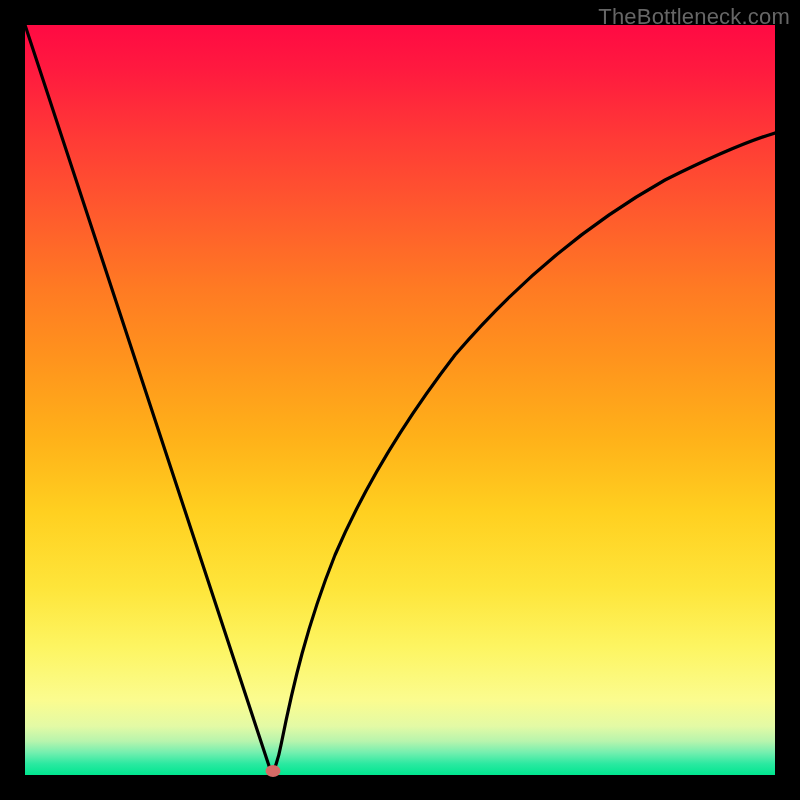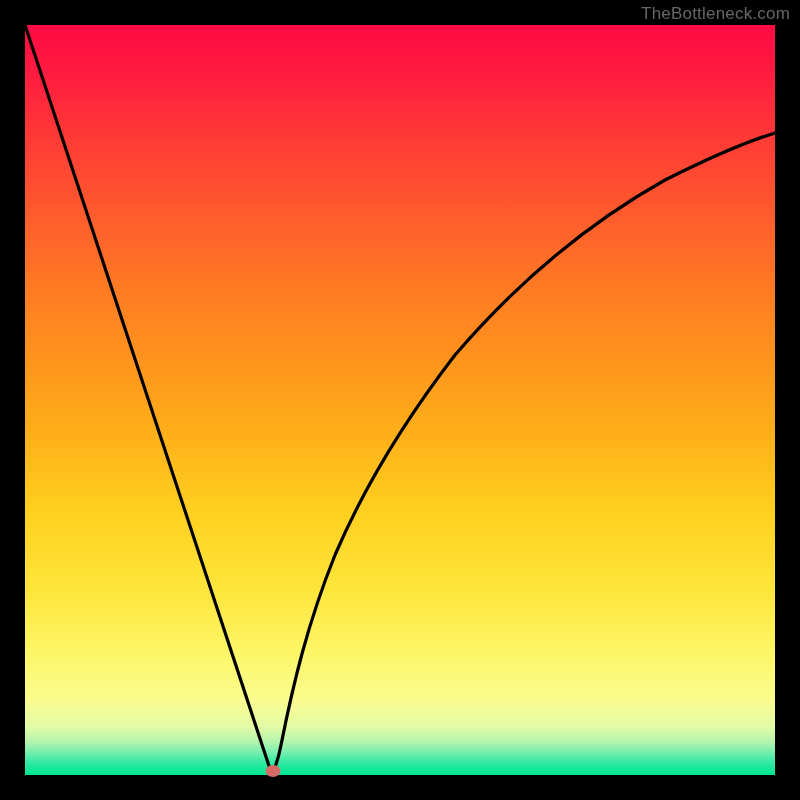--- a/index.html
+++ b/index.html
@@ -40,21 +40,21 @@
       #74efaf 97%,
       #2be9a1 98.5%,
       #00e68f 100%
     );
   }
   .watermark {
     position: absolute;
     top: 4px;
     right: 10px;
     color: #666;
-    font-size: 17px;
+    font-size: 22px;
     font-weight: 500;
     letter-spacing: 0.2px;
     user-select: none;
   }
   svg.curve {
     position: absolute;
     left: 0;
     top: 0;
     width: 750px;
     height: 750px;

